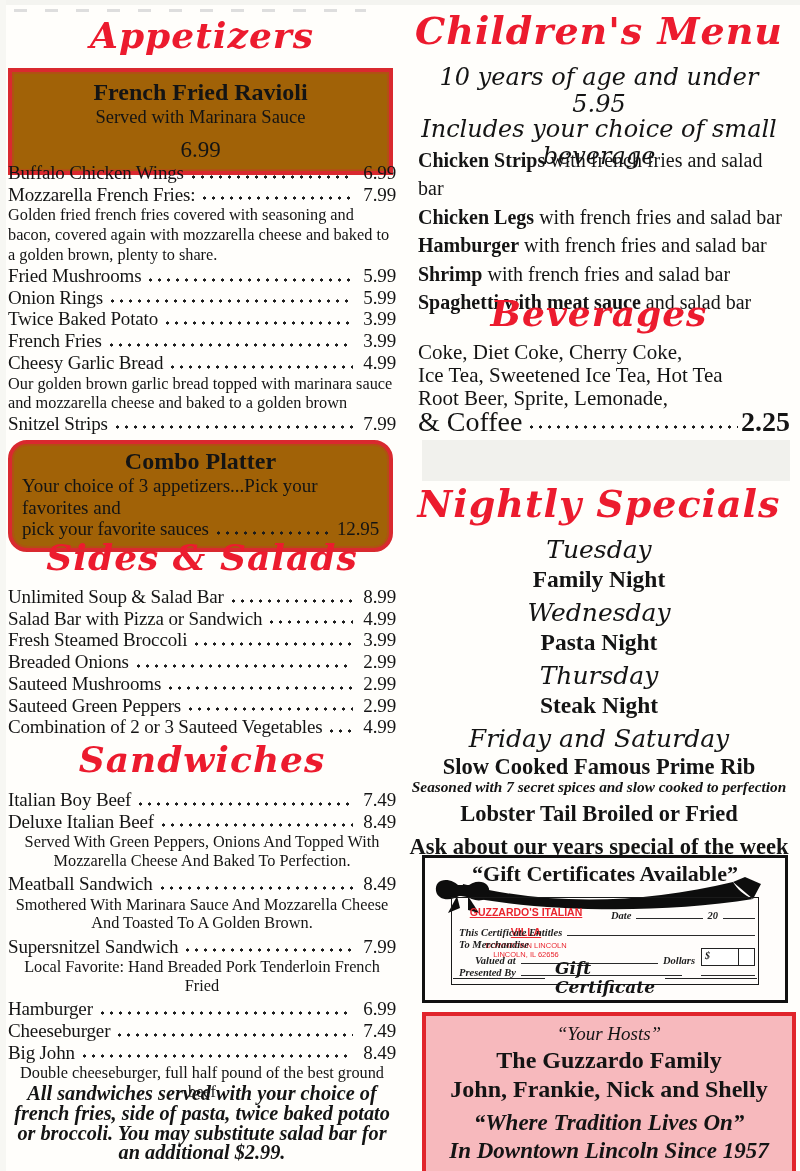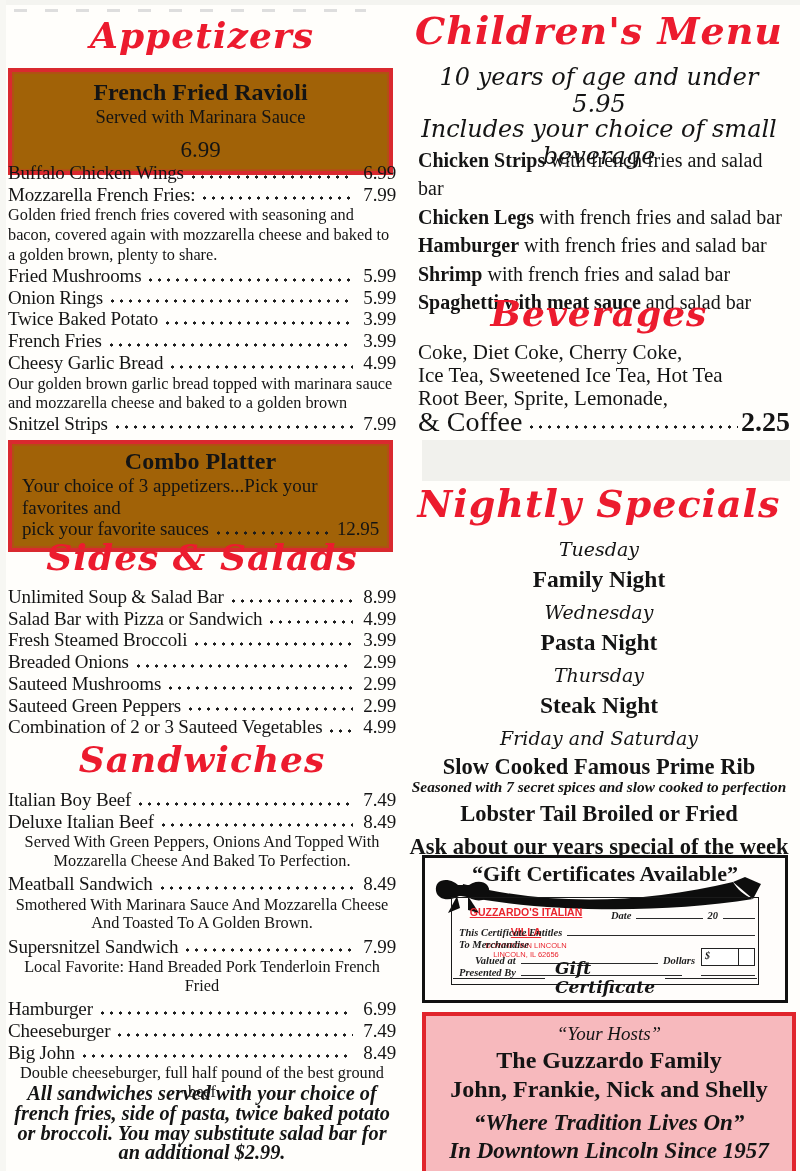--- a/index.html
+++ b/index.html
@@ -15,21 +15,21 @@
   .blk{position:absolute;left:0;right:0;}
   .script{margin:0;text-align:center;color:#ec1b2e;font-family:"DejaVu Serif",serif;
           font-style:italic;font-weight:bold;font-size:36px;line-height:42px;letter-spacing:1px;}
   .script.big{font-size:38px;}
   
   .pinkbox{border:4px solid #d9292f;background:#a16207;box-shadow:inset 0 0 0 2px rgba(217,41,47,.28);}
   .featured{left:0;right:3px;text-align:center;padding:7px 8px 9px;}
   .f-title{font-weight:bold;font-size:24px;line-height:27px;}
   .f-sub{font-size:18.5px;line-height:22px;}
   .f-price{font-size:23px;line-height:25px;margin-top:9px;}
-  .combo{left:0;right:3px;padding:3px 10px 8px;}
+  .combo{left:0;right:3px;padding:3px 10px 8px;border-radius:19px;}
   .cb-title{text-align:center;font-weight:bold;font-size:24px;line-height:28px;}
   .cb-line{font-size:19px;line-height:21.5px;}
   
   .row{display:flex;align-items:baseline;font-size:19px;line-height:21.7px;letter-spacing:-0.15px;}
   .nm{white-space:nowrap;}
   .dots{flex:1 1 0;min-width:10px;align-self:flex-end;height:6px;margin:0 3px 4px 5px;
         background-image:radial-gradient(circle,#1c1c1c 1.4px,transparent 1.8px);
         background-size:9px 6px;background-repeat:repeat-x;background-position:left bottom;}
   .pr{min-width:40px;text-align:right;white-space:nowrap;}
   .desc{font-size:16.3px;line-height:19.6px;}
@@ -37,21 +37,21 @@
   .note{font-weight:bold;font-style:italic;font-size:20.3px;line-height:19.8px;text-align:center;}
   
   .c-line{text-align:center;font-style:italic;font-size:24px;line-height:27px;font-family:"DejaVu Serif",serif;}
   .kids .kid{font-size:20px;line-height:28.4px;padding-left:12px;}
   .kids b{font-weight:bold;}
   .bev{padding-left:12px;}
   .bev-line{font-size:21px;line-height:23px;}
   .bev-row{display:flex;align-items:flex-end;font-size:28px;line-height:24px;padding-right:2px;}
   .bev-row .pr{font-weight:bold;min-width:44px;}
   .graybar{position:absolute;background:#f1f1ed;}
-  .day{text-align:center;font-family:"DejaVu Serif",serif;font-style:italic;font-size:19px;line-height:31px;}
+  .day{text-align:center;font-family:"DejaVu Serif",serif;font-style:italic;font-size:25px;line-height:31px;}
   .nname{text-align:center;font-weight:bold;font-size:23.5px;line-height:28px;margin-bottom:4px;}
   .wk{text-align:center;font-weight:bold;font-size:22.5px;line-height:25px;}
   .wksub{text-align:center;font-weight:bold;font-style:italic;font-size:15.3px;line-height:16.5px;}
   .mt5{margin-top:5px;} .mt8{margin-top:8px;}
   
   .giftbox{position:absolute;left:16px;width:360px;height:142px;border:3px solid #111;background:#fffdfb;}
   .g-title{text-align:center;font-weight:bold;font-size:22px;line-height:25px;margin-top:3px;}
   .g-ribbon{position:absolute;left:2px;top:16px;}
   .g-innerbot{position:absolute;left:26px;top:39px;width:306px;height:86px;border:1.5px solid #1a1a1a;}
   .gz-block{position:absolute;left:34px;top:44px;width:134px;text-align:center;color:#e9252e;

